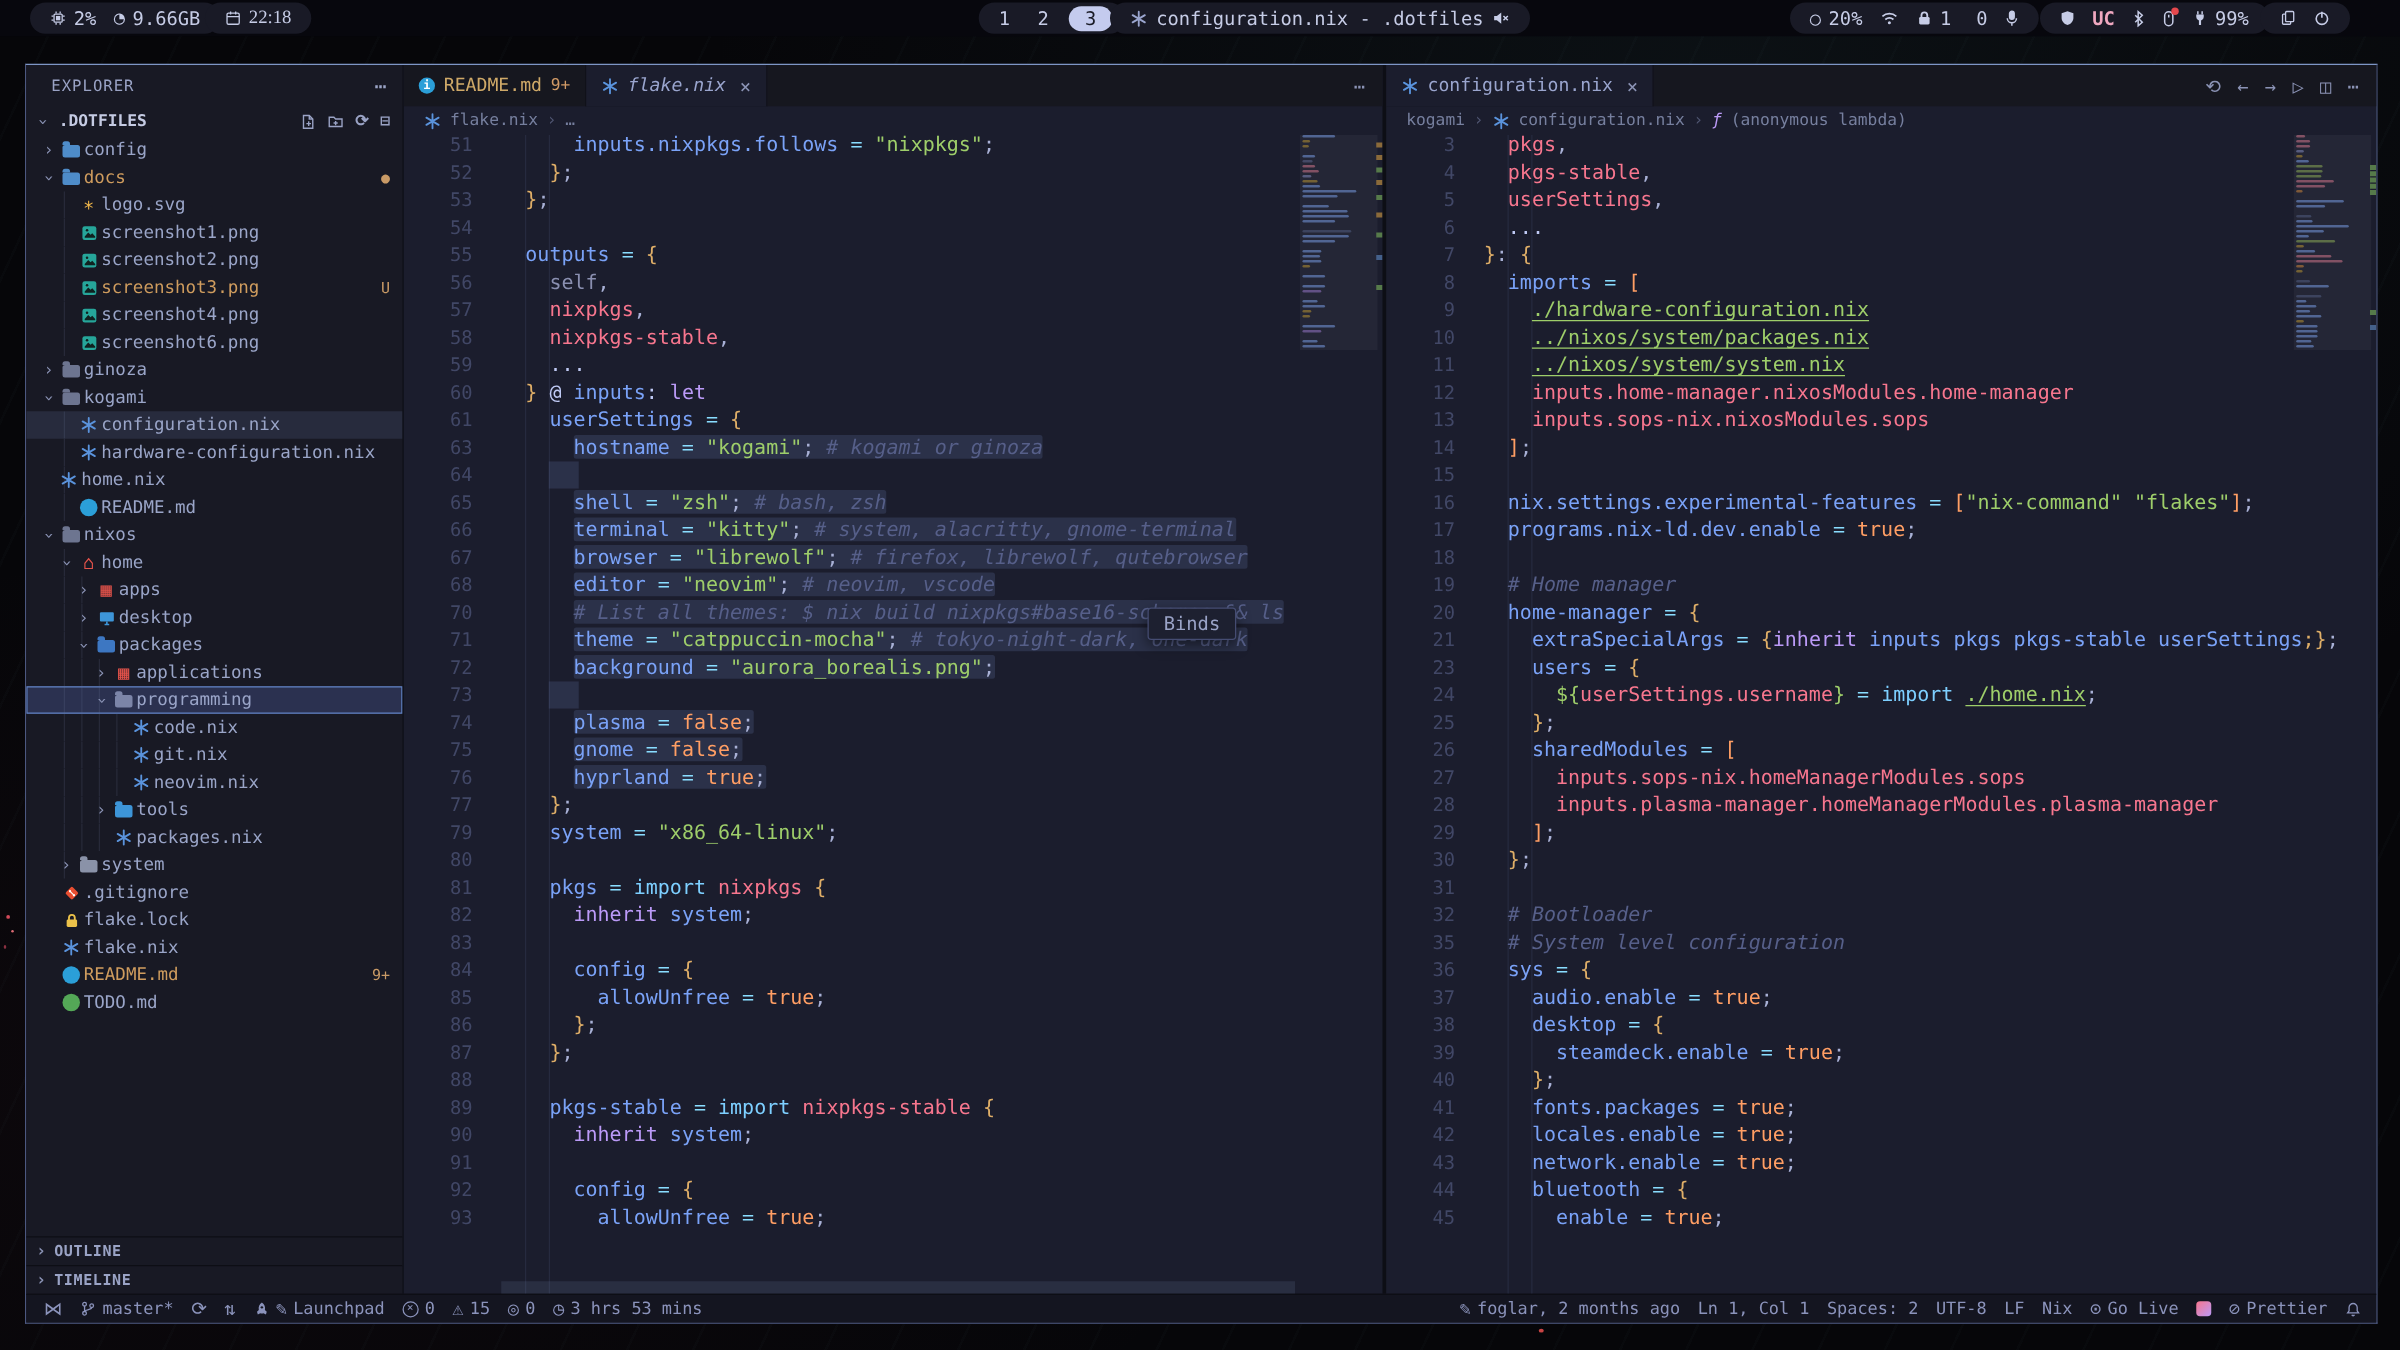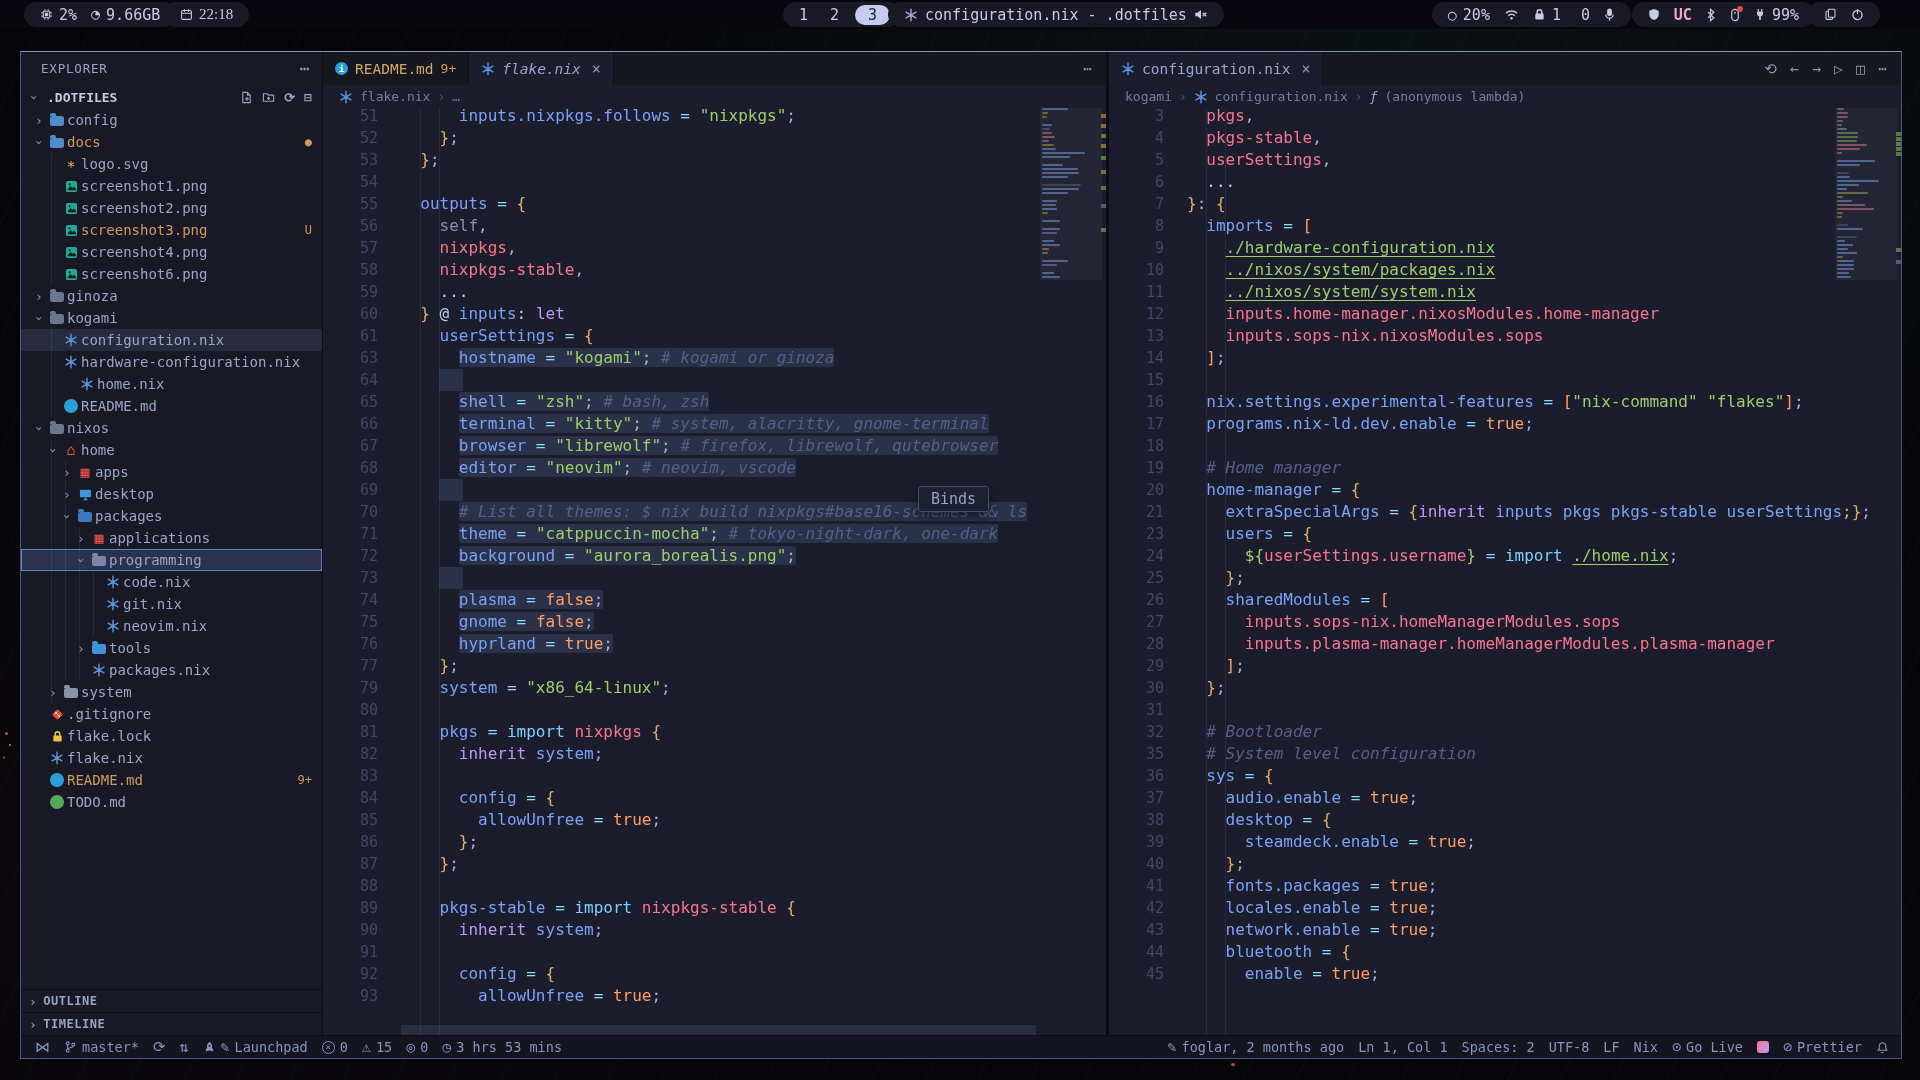--- a/index.html
+++ b/index.html
@@ -418,21 +418,21 @@
               <span style="display: inline-flex; color: rgb(90, 147, 220);">
                 <svg width="14" height="14" viewBox="0 0 16 16">
                   <g stroke="currentColor" stroke-width="1.7" stroke-linecap="round" fill="none">
                     <path d="M8 1.5v13M2.4 4.7l11.2 6.6M2.4 11.3L13.6 4.7"></path>
                   </g>
                 </svg>
               </span>
             </span>
             <span class="tlabel">hardware-configuration.nix</span>
           </div>
-          <div class="trow" style="padding-left: 40px;">
+          <div class="trow" style="padding-left: 8px;">
             <span class="tguide" style="left: 30px;"></span>
             <span class="chev"></span>
             <span class="ticon">
               <span style="display: inline-flex; color: rgb(90, 147, 220);">
                 <svg width="14" height="14" viewBox="0 0 16 16">
                   <g stroke="currentColor" stroke-width="1.7" stroke-linecap="round" fill="none">
                     <path d="M8 1.5v13M2.4 4.7l11.2 6.6M2.4 11.3L13.6 4.7"></path>
                   </g>
                 </svg>
               </span>
@@ -714,21 +714,20 @@
             <div class="cl"><div class="ln">58</div><div class="lb"><span class="tk p">    nixpkgs-stable</span><span class="tk f">,</span></div></div>
             <div class="cl"><div class="ln">59</div><div class="lb"><span class="tk w">    ...</span></div></div>
             <div class="cl"><div class="ln">60</div><div class="lb"><span class="tk y">  }</span><span class="tk w"> @ </span><span class="tk b">inputs</span><span class="tk w">:</span><span class="tk v"> let</span></div></div>
             <div class="cl"><div class="ln">61</div><div class="lb"><span class="tk b">    userSettings</span><span class="tk c"> = </span><span class="tk y">{</span></div></div>
             <div class="cl"><div class="ln">63</div><div class="lb"><span class="tk f">      </span><span class="selwrap"><span class="tk b">hostname</span><span class="tk c"> = </span><span class="tk g">"kogami"</span><span class="tk f">; </span><span class="tk m"># kogami or ginoza</span></span></div></div>
             <div class="cl"><div class="ln">64</div><div class="lb"><span class="selblank"></span></div></div>
             <div class="cl"><div class="ln">65</div><div class="lb"><span class="tk f">      </span><span class="selwrap"><span class="tk b">shell</span><span class="tk c"> = </span><span class="tk g">"zsh"</span><span class="tk f">; </span><span class="tk m"># bash, zsh</span></span></div></div>
             <div class="cl"><div class="ln">66</div><div class="lb"><span class="tk f">      </span><span class="selwrap"><span class="tk b">terminal</span><span class="tk c"> = </span><span class="tk g">"kitty"</span><span class="tk f">; </span><span class="tk m"># system, alacritty, gnome-terminal</span></span></div></div>
             <div class="cl"><div class="ln">67</div><div class="lb"><span class="tk f">      </span><span class="selwrap"><span class="tk b">browser</span><span class="tk c"> = </span><span class="tk g">"librewolf"</span><span class="tk f">; </span><span class="tk m"># firefox, librewolf, qutebrowser</span></span></div></div>
             <div class="cl"><div class="ln">68</div><div class="lb"><span class="tk f">      </span><span class="selwrap"><span class="tk b">editor</span><span class="tk c"> = </span><span class="tk g">"neovim"</span><span class="tk f">; </span><span class="tk m"># neovim, vscode</span></span></div></div>
-            <div class="cl"><div class="ln">69</div><div class="lb"><span class="selblank"></span></div></div>
             <div class="cl"><div class="ln">70</div><div class="lb"><span class="tk f">      </span><span class="selwrap"><span class="tk m"># List all themes: $ nix build nixpkgs#base16-schemes &amp;&amp; ls</span></span></div></div>
             <div class="cl"><div class="ln">71</div><div class="lb"><span class="tk f">      </span><span class="selwrap"><span class="tk b">theme</span><span class="tk c"> = </span><span class="tk g">"catppuccin-mocha"</span><span class="tk f">; </span><span class="tk m"># tokyo-night-dark, one-dark</span></span></div></div>
             <div class="cl"><div class="ln">72</div><div class="lb"><span class="tk f">      </span><span class="selwrap"><span class="tk b">background</span><span class="tk c"> = </span><span class="tk g">"aurora_borealis.png"</span><span class="tk f">;</span></span></div></div>
             <div class="cl"><div class="ln">73</div><div class="lb"><span class="selblank"></span></div></div>
             <div class="cl"><div class="ln">74</div><div class="lb"><span class="tk f">      </span><span class="selwrap"><span class="tk b">plasma</span><span class="tk c"> = </span><span class="tk o">false</span><span class="tk f">;</span></span></div></div>
             <div class="cl"><div class="ln">75</div><div class="lb"><span class="tk f">      </span><span class="selwrap"><span class="tk b">gnome</span><span class="tk c"> = </span><span class="tk o">false</span><span class="tk f">;</span></span></div></div>
             <div class="cl"><div class="ln">76</div><div class="lb"><span class="tk f">      </span><span class="selwrap"><span class="tk b">hyprland</span><span class="tk c"> = </span><span class="tk o">true</span><span class="tk f">;</span></span></div></div>
             <div class="cl"><div class="ln">77</div><div class="lb"><span class="tk y">    }</span><span class="tk f">;</span></div></div>
             <div class="cl"><div class="ln">79</div><div class="lb"><span class="tk b">    system</span><span class="tk c"> = </span><span class="tk g">"x86_64-linux"</span><span class="tk f">;</span></div></div>
             <div class="cl"><div class="ln">80</div><div class="lb"></div></div>

